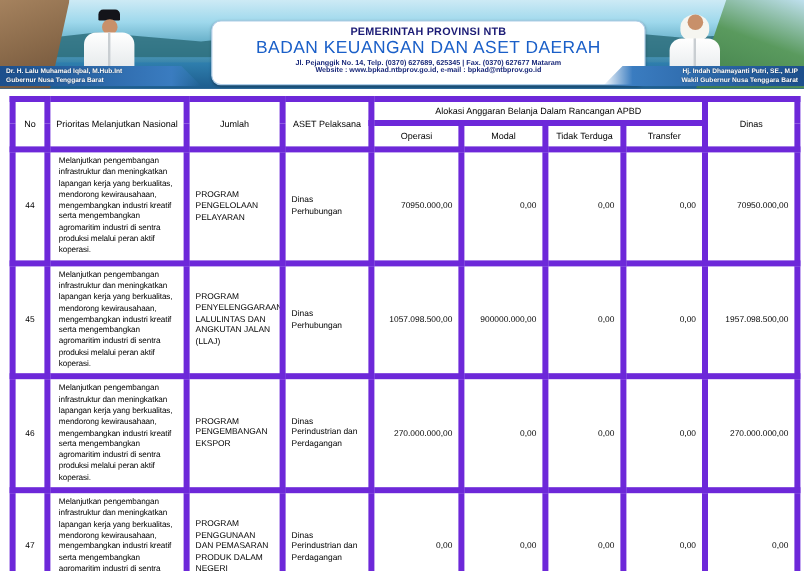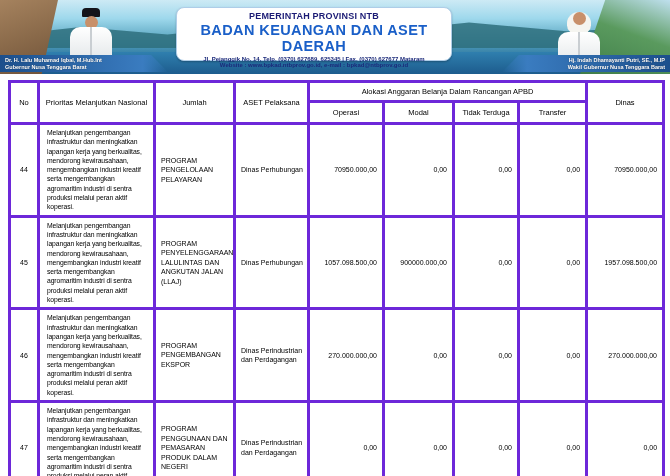--- a/index.html
+++ b/index.html
@@ -35,32 +35,32 @@
 
   .ribbon { position:absolute; bottom:2px; color:#fff; font-size:5.5px; line-height:6.5px;
     font-weight:bold; padding:2px 5px; text-shadow:0 0 1px rgba(0,0,0,.5); }
   .ribbon-left { left:0;
     background:linear-gradient(90deg,#1c4f8c,#3a7cc0 85%, rgba(58,124,192,0));
     clip-path:polygon(0 0,90% 0,100% 100%,0 100%); width:168px; }
   .ribbon-right { right:0; text-align:right;
     background:linear-gradient(270deg,#1c4f8c,#3a7cc0 85%, rgba(58,124,192,0));
     clip-path:polygon(10% 0,100% 0,100% 100%,0 100%); width:168px; }
 
-  .center-box { position:absolute; left:176px; top:7px; width:276px; height:54px;
+  .center-box { position:absolute; left:176px; top:17px; width:362px; height:54px;
     background:#fff; border:1px solid #aecdе8; border:1px solid #aecde8; border-radius:8px;
     text-align:center; padding-top:3px; box-shadow:0 1px 2px rgba(0,0,0,.25); }
   .t1 { font-size:9px; font-weight:bold; color:#1b1b75; letter-spacing:.2px; }
-  .t2 { font-size:14.5px; font-weight:bold; color:#1a5fc8; letter-spacing:.4px; margin-top:1px; }
+  .t2 { font-size:14.5px; font-weight:normal; color:#1a5fc8; letter-spacing:.4px; margin-top:1px; }
   .t3 { font-size:6px; font-weight:bold; color:#1b2a7a; margin-top:2px; }
   .t4 { font-size:6px; font-weight:bold; color:#1b2a7a; }
 
   
   .tablewrap { margin:6px 8px 0 8px; }
   table { border-collapse:collapse; table-layout:fixed; width:654px; }
-  th, td { border:3px solid #6d28d9; vertical-align:middle; overflow:hidden; }
+  th, td { border:5px solid #6d28d9; vertical-align:middle; overflow:hidden; }
   th { font-size:7.5px; font-weight:normal; color:#000; text-align:center; padding:2px; }
   td { font-size:7px; color:#000; padding:2px 4px; }
   td.no   { text-align:center; }
   td.pri  { font-size:6.8px; line-height:9.3px; padding:3px 3px 3px 7px; letter-spacing:-0.1px; }
   td.prog { text-transform:none; line-height:9.5px; padding-left:5px; }
   td.skpd { line-height:9.5px; padding-left:5px; }
   td.num  { text-align:right; padding-right:5px; }
   tr.h1 th { height:20px; }
   tr.h2 th { height:22px; }
   tr.r-tall  td { height:85px; }

